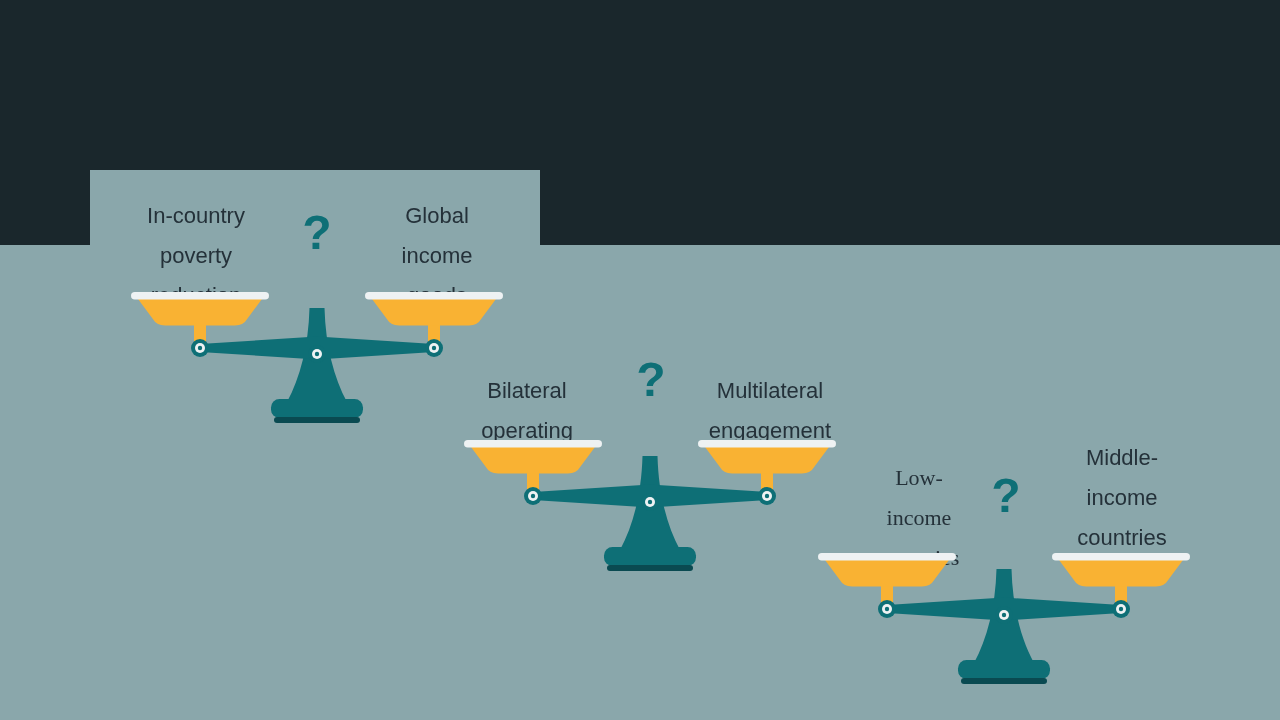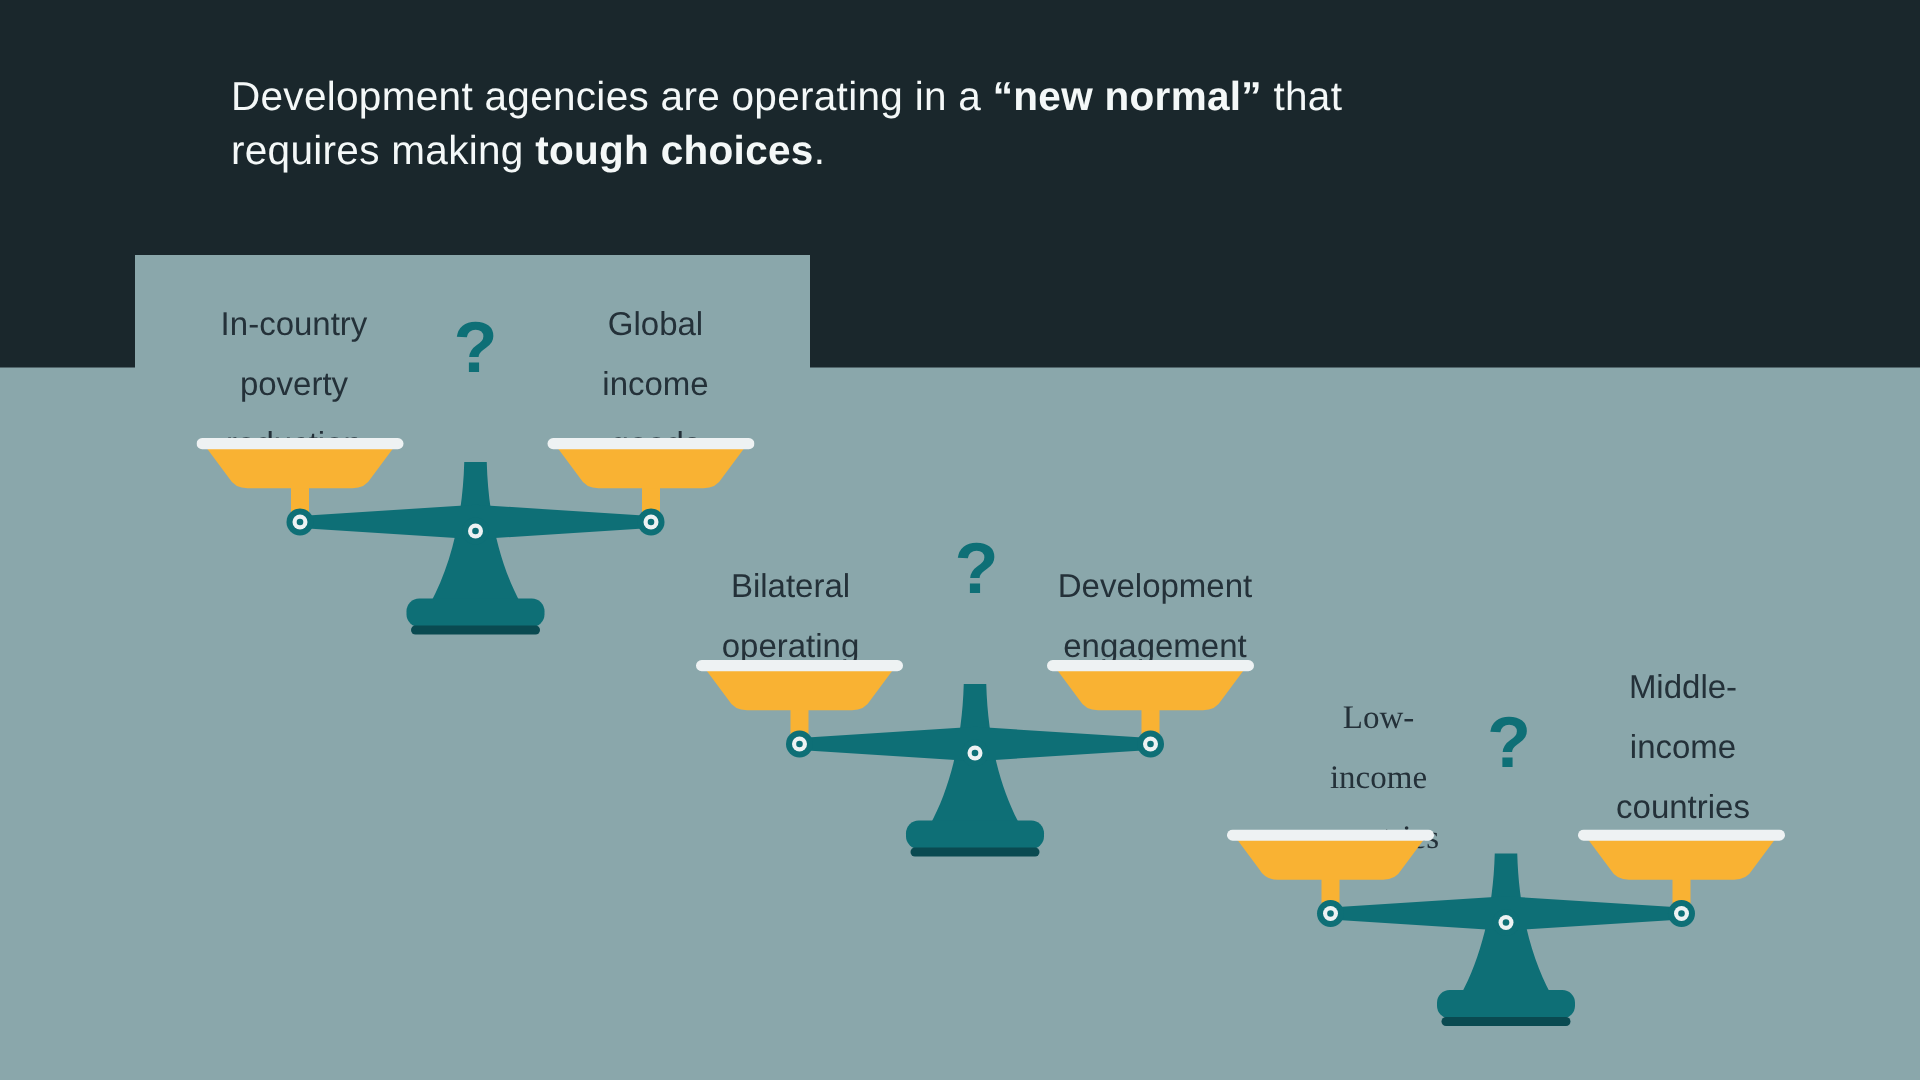--- a/index.html
+++ b/index.html
@@ -39,21 +39,20 @@
   .scale-svg { position:absolute; z-index:3; display:block; }
 </style>
 </head>
 <body>
 
 <div class="stage">
 
   <div class="header-band"></div>
   <div class="sage-card"></div>
 
-  <p class="headline"><span>Development agencies are operating in a </span><strong>“new normal”</strong><span> that</span><br><span>requires making </span><strong>tough choices</strong><span>.</span></p>
 
   <div class="label" style="left:101px; top:196px; width:190px;">In-country
 poverty
 reduction</div>
   <div class="qmark" style="left:277px; top:209px;">?</div>
   <div class="label" style="left:342px; top:196px; width:190px;">Global
 income
 goods</div>
 
   <svg class="scale-svg" style="left:131px; top:292px;" viewBox="0 0 372 132" width="372" height="132">
@@ -80,21 +79,21 @@
     <g>
       <circle cx="186" cy="62" r="9" fill="#0e6f76"></circle>
         <circle cx="186" cy="62" r="5" fill="#eef2f3"></circle>
         <circle cx="186" cy="62" r="2.2" fill="#0e6f76"></circle>
     </g>
   </svg>
 
   <div class="label" style="left:432px; top:371px; width:190px;">Bilateral
 operating</div>
   <div class="qmark" style="left:611px; top:356px;">?</div>
-  <div class="label" style="left:675px; top:371px; width:190px;">Development
+  <div class="label" style="left:675px; top:371px; width:190px;">Multilateral
 engagement</div>
 
   <svg class="scale-svg" style="left:464px; top:440px;" viewBox="0 0 372 132" width="372" height="132">
     <path fill="#0e6f76" d="M178.5,16 L193.5,16 C194.5,54 203,86 216,110 L156,110 C169,86 177.5,54 178.5,16 Z"></path>
     <rect x="140" y="107" width="92" height="19" rx="8.5" fill="#0e6f76"></rect>
     <rect x="143" y="125" width="86" height="6" rx="3" fill="#0a4a51"></rect>
     <polygon fill="#0e6f76" points="69,52 186,44.5 303,52 303,60 186,67.5 69,60"></polygon>
     <rect x="63" y="32" width="12" height="22" fill="#f9b233"></rect>
     <rect x="297" y="32" width="12" height="22" fill="#f9b233"></rect>
     <path fill="#f9b233" transform="translate(69,0)" d="M-62,7 L62,7 L47.5,26.5 Q43.5,33.5 35,33.5 L-35,33.5 Q-43.5,33.5 -47.5,26.5 Z"></path>

